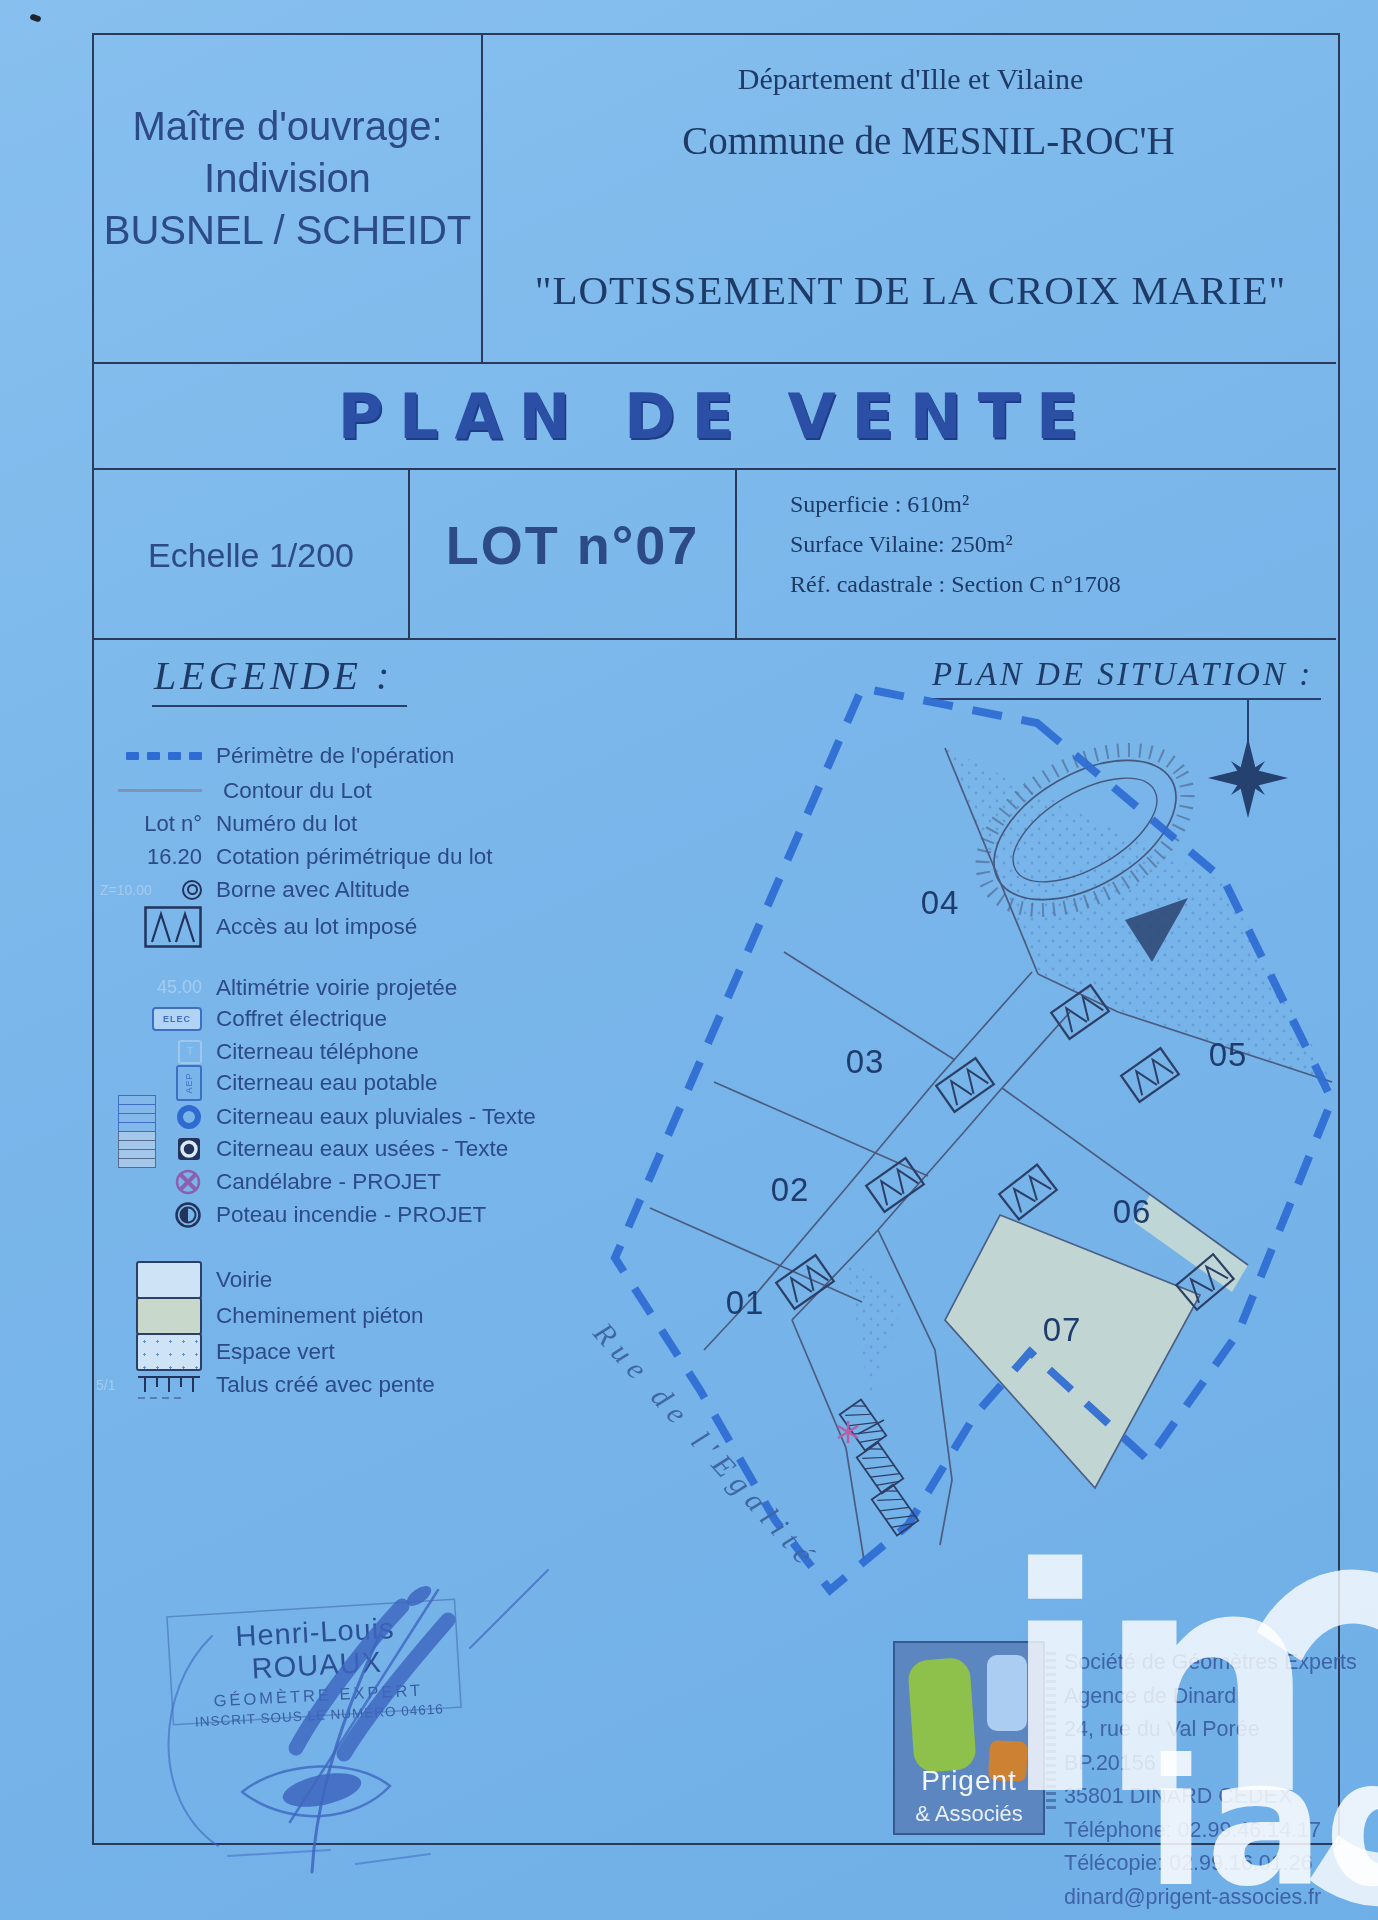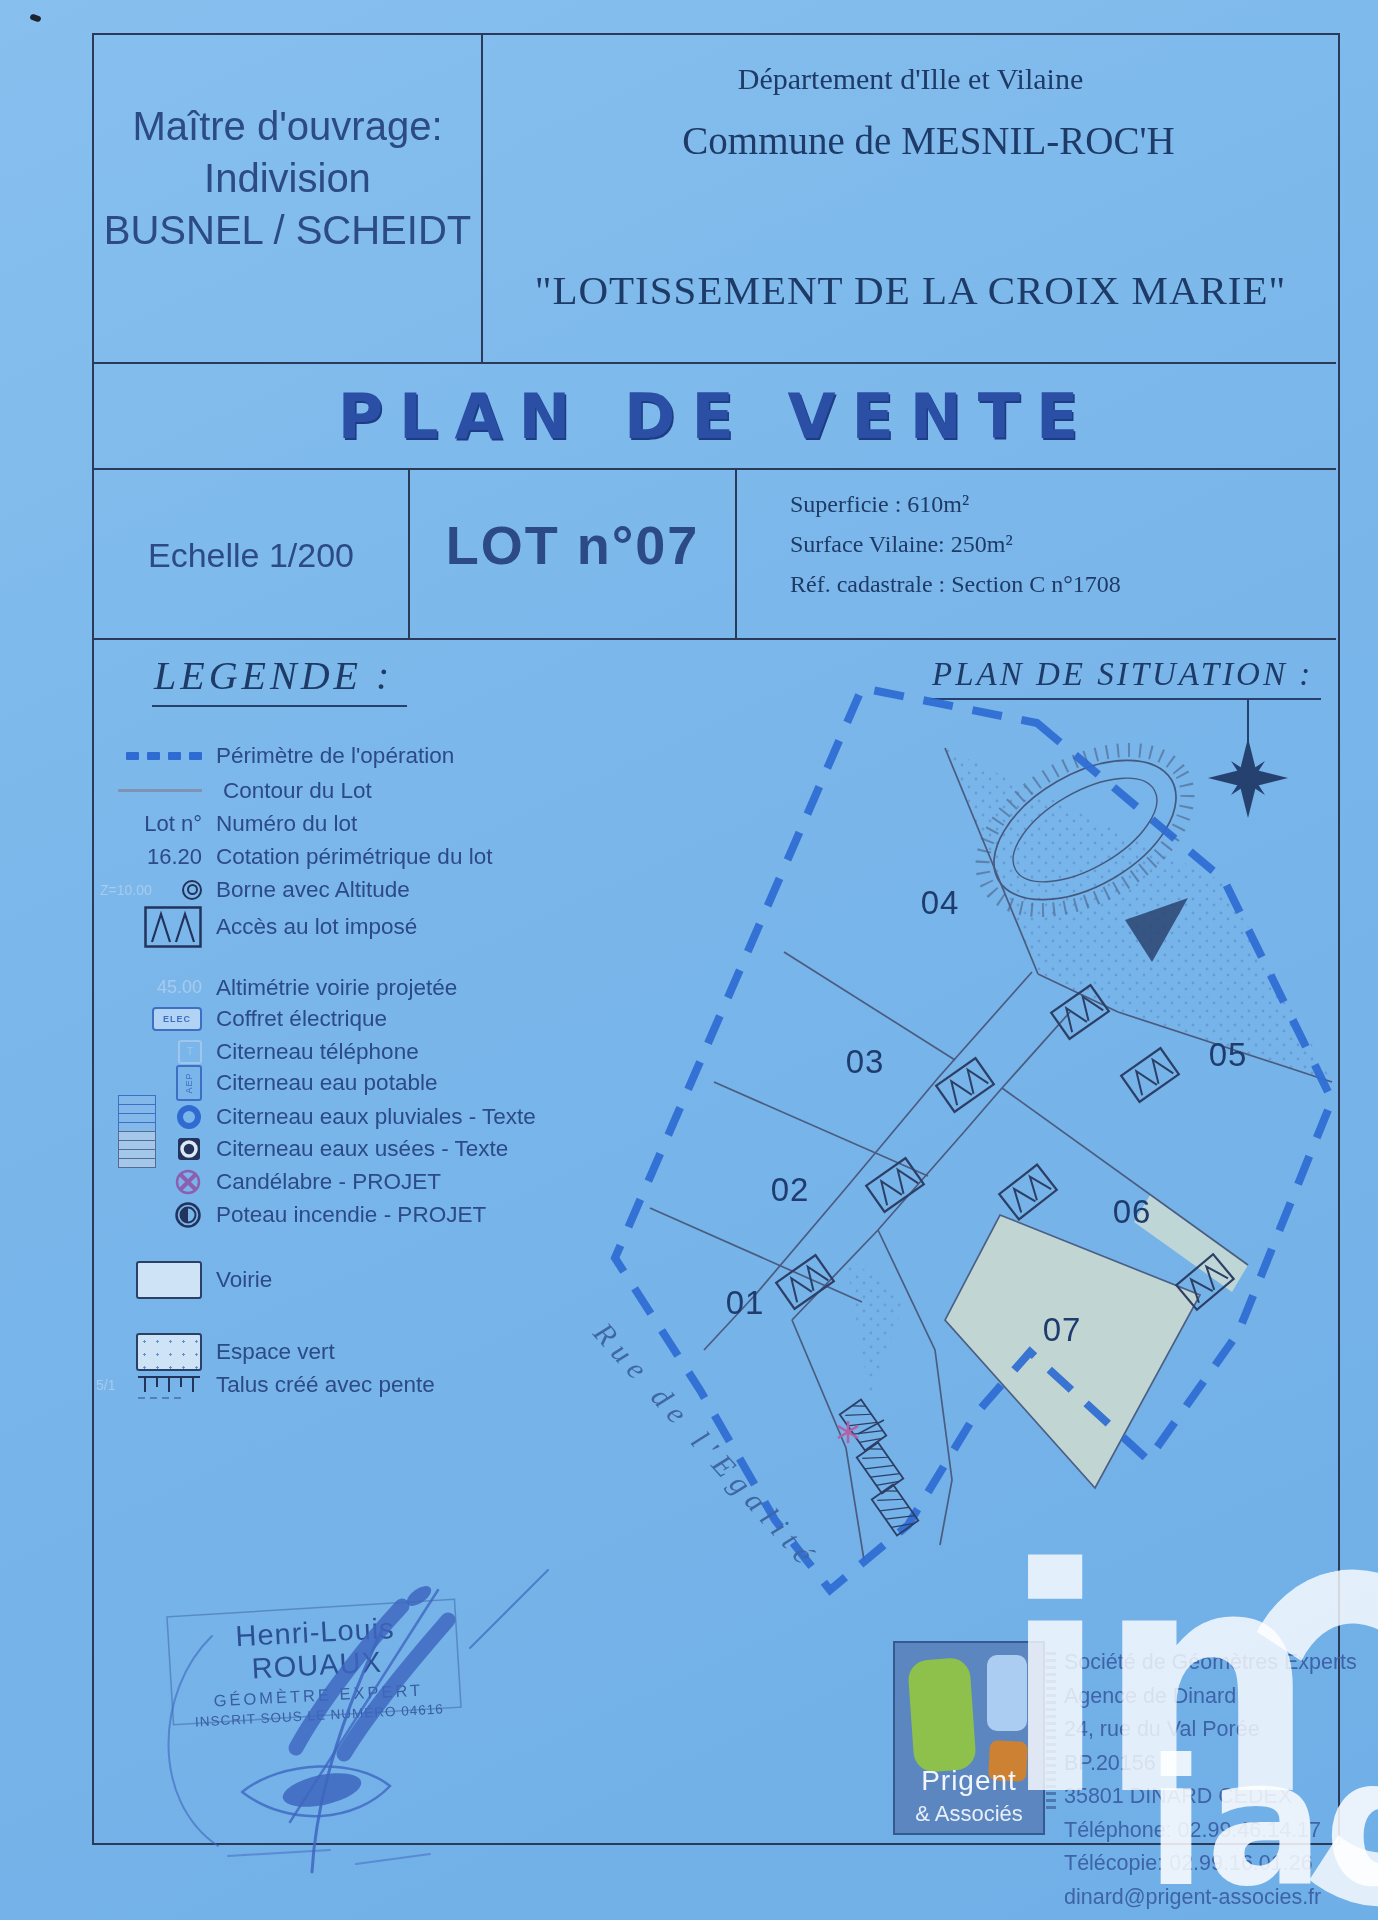--- a/index.html
+++ b/index.html
@@ -224,20 +224,26 @@
         </svg>
     </span>
     <span class="lbl">Poteau incendie - PROJET</span>
   </div>
   <div class="lgrow" style="top:1261px;height:38px;">
     <span class="ic">
         <span class="swatch sw-voirie"></span>
       </span>
     <span class="lbl">Voirie</span>
   </div>
+  <div class="lgrow" style="top:1297px;height:38px;">
+    <span class="ic">
+        <span class="swatch sw-pieton"></span>
+      </span>
+    <span class="lbl">Cheminement piéton</span>
+  </div>
   <div class="lgrow" style="top:1333px;height:38px;">
     <span class="ic">
         <span class="swatch sw-vert"></span>
       </span>
     <span class="lbl">Espace vert</span>
   </div>
   <div class="lgrow" style="top:1366px;height:38px;">
     <span class="faint" style="position:absolute;left:-4px;">5/1</span>
     <span class="ic">
       <svg width="66" height="32">

